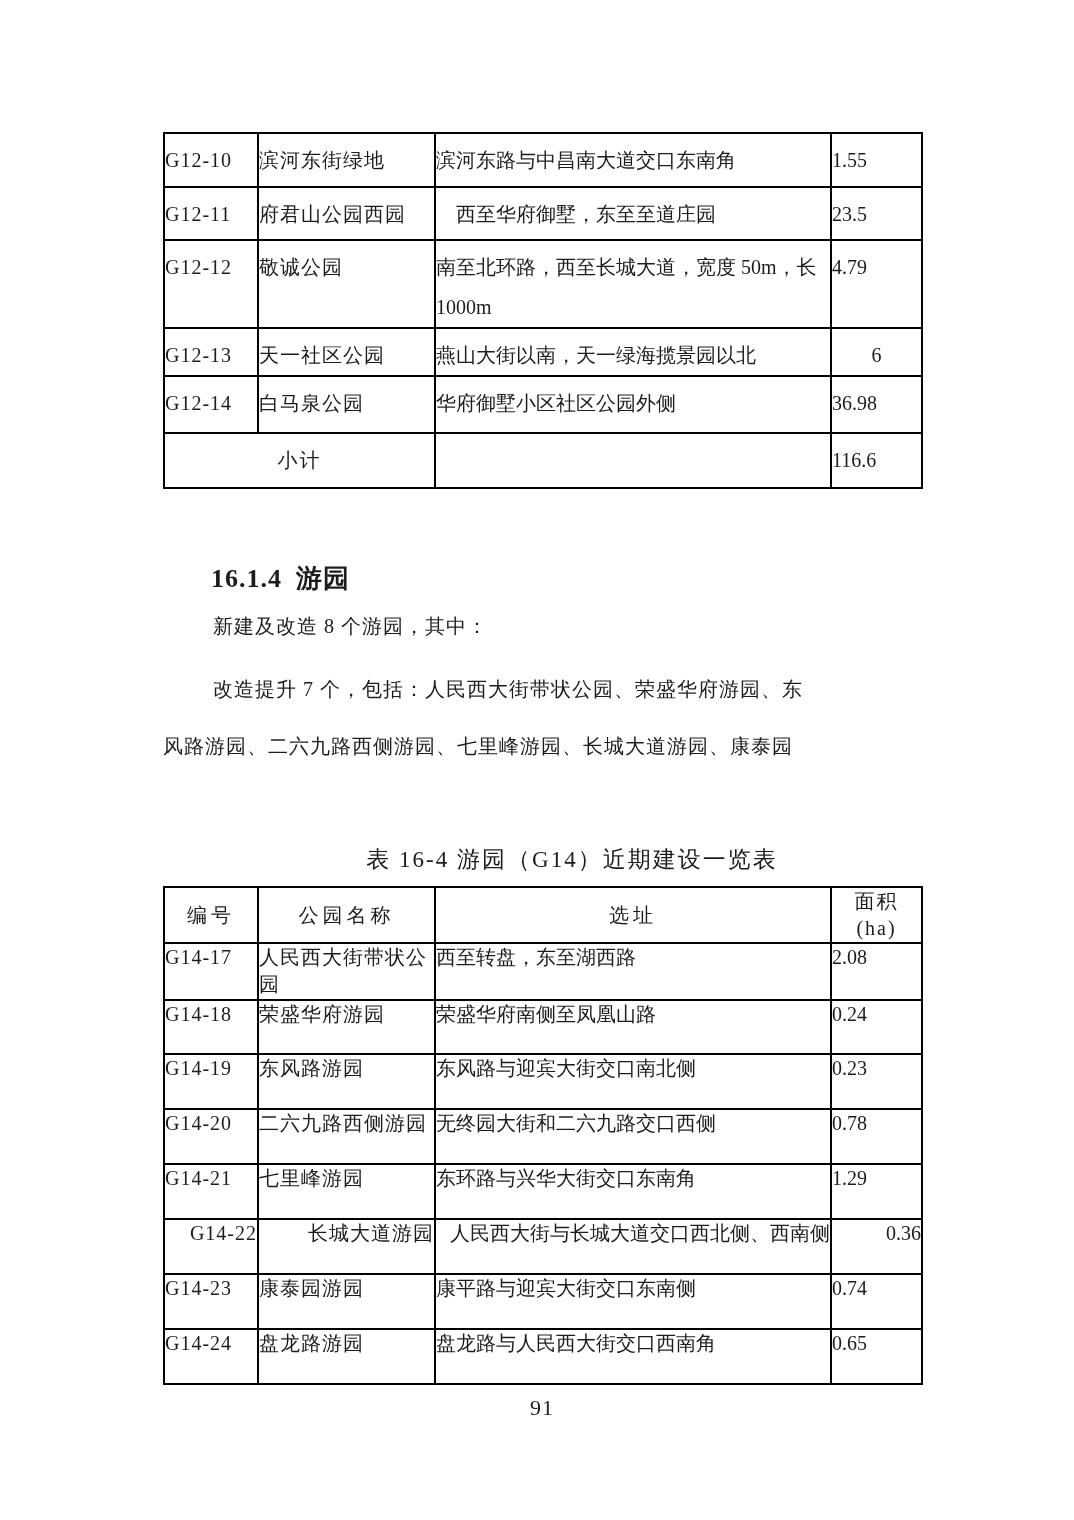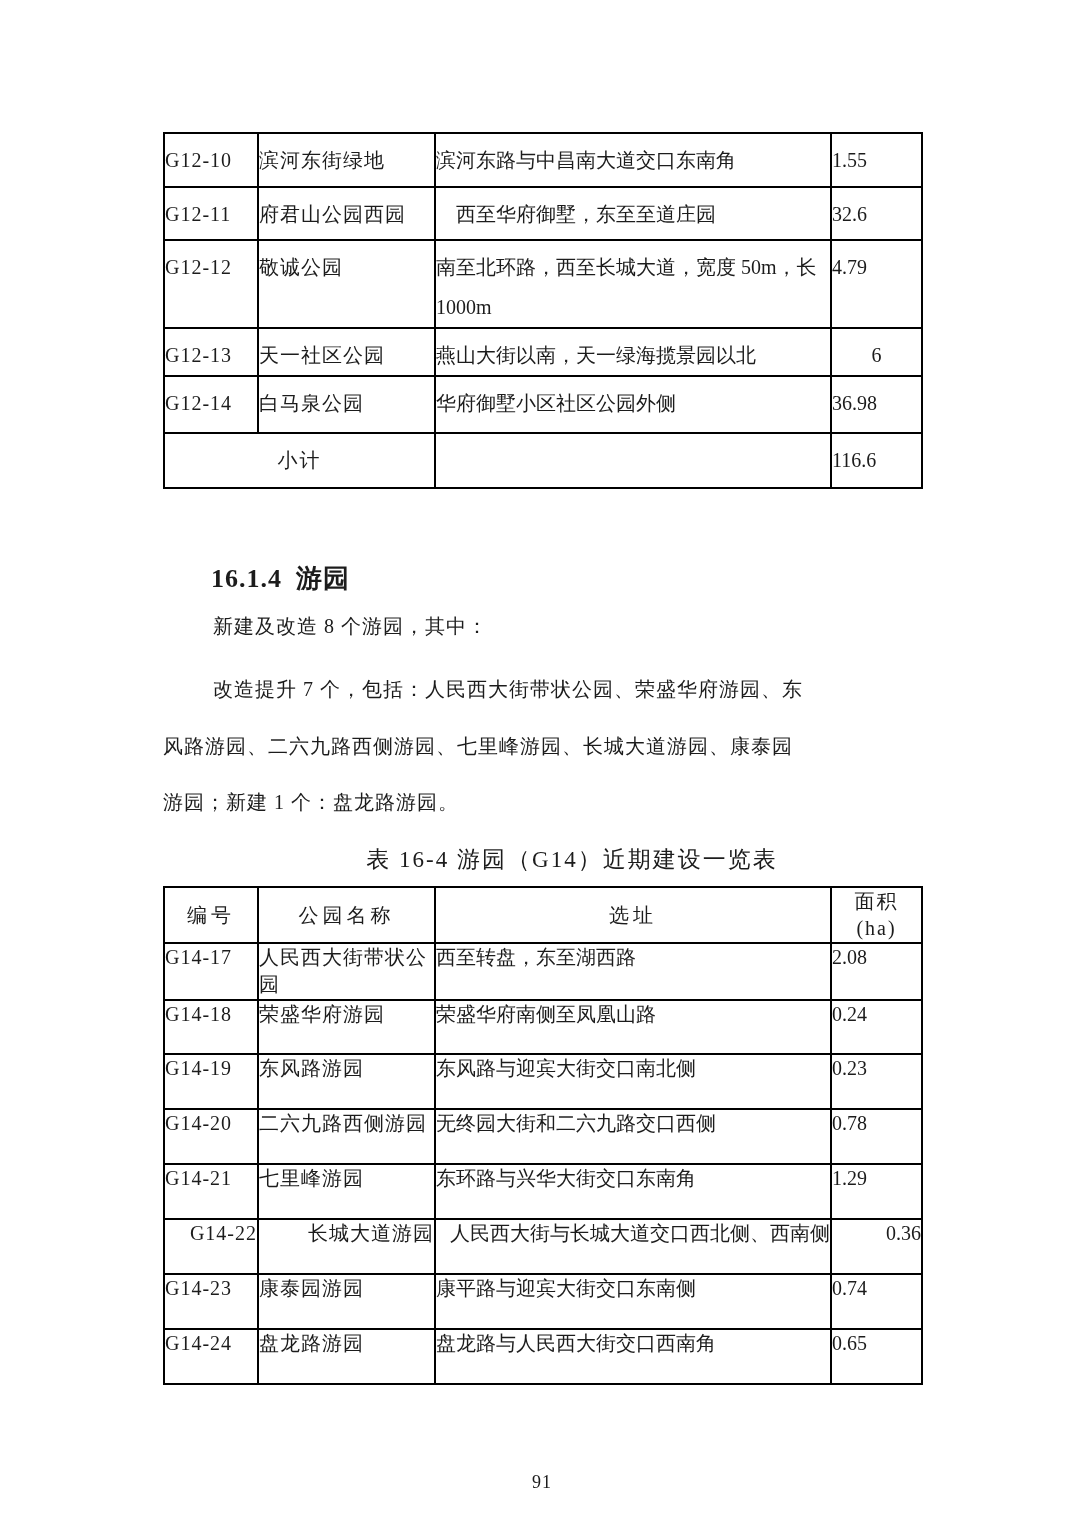--- a/index.html
+++ b/index.html
@@ -58,22 +58,22 @@
     position:absolute;left:163px;width:762px;
     font-size:20px;letter-spacing:1px;white-space:nowrap;
   }
   .indent{padding-left:50px;}
   .caption{
     position:absolute;left:193px;top:844px;width:758px;
     font-size:23px;letter-spacing:2px;text-align:center;
     white-space:nowrap;
   }
   .page-number{
-    position:absolute;left:163px;top:1472px;width:758px;
-    font-size:18px;text-align:center;letter-spacing:1px;
+    position:absolute;left:163px;top:1395px;width:758px;
+    font-size:22px;text-align:center;letter-spacing:1px;
   }
 </style>
 </head>
 <body>
 
 <div class="page">
 
   <table class="doc" id="table-g12">
     <colgroup>
       <col style="width:94px">
@@ -85,21 +85,21 @@
         <tr style="height: 54px;">
           <td class="c-id">G12-10</td>
           <td class="c-name">滨河东街绿地</td>
           <td class="c-loc">滨河东路与中昌南大道交口东南角</td>
           <td class="c-area">1.55</td>
         </tr>
         <tr style="height: 53px;">
           <td class="c-id">G12-11</td>
           <td class="c-name">府君山公园西园</td>
           <td class="c-loc">　西至华府御墅，东至至道庄园</td>
-          <td class="c-area">32.6</td>
+          <td class="c-area">23.5</td>
         </tr>
         <tr style="height: 85px;">
           <td class="c-id">G12-12</td>
           <td class="c-name">敬诚公园</td>
           <td class="c-loc multi">南至北环路，西至长城大道，宽度 50m，长<br>1000m</td>
           <td class="c-area">4.79</td>
         </tr>
         <tr style="height: 44px;">
           <td class="c-id">G12-13</td>
           <td class="c-name">天一社区公园</td>
@@ -120,21 +120,20 @@
       </tbody>
   </table>
 
   <div class="heading">
     <span>16.1.4</span><span class="h-title">游园</span>
   </div>
 
   <div class="bodyline indent" style="top:613px">新建及改造 8 个游园，其中：</div>
   <div class="bodyline indent" style="top:676px">改造提升 7 个，包括：人民西大街带状公园、荣盛华府游园、东</div>
   <div class="bodyline" style="top:733px">风路游园、二六九路西侧游园、七里峰游园、长城大道游园、康泰园</div>
-  <div class="bodyline" style="top:789px">游园；新建 1 个：盘龙路游园。</div>
 
   <div class="caption">表 16-4 游园（G14）近期建设一览表</div>
 
   <table class="doc" id="table-g14">
     <colgroup>
       <col style="width:94px">
         <col style="width:177px">
         <col style="width:396px">
         <col style="width:91px">
     </colgroup>

